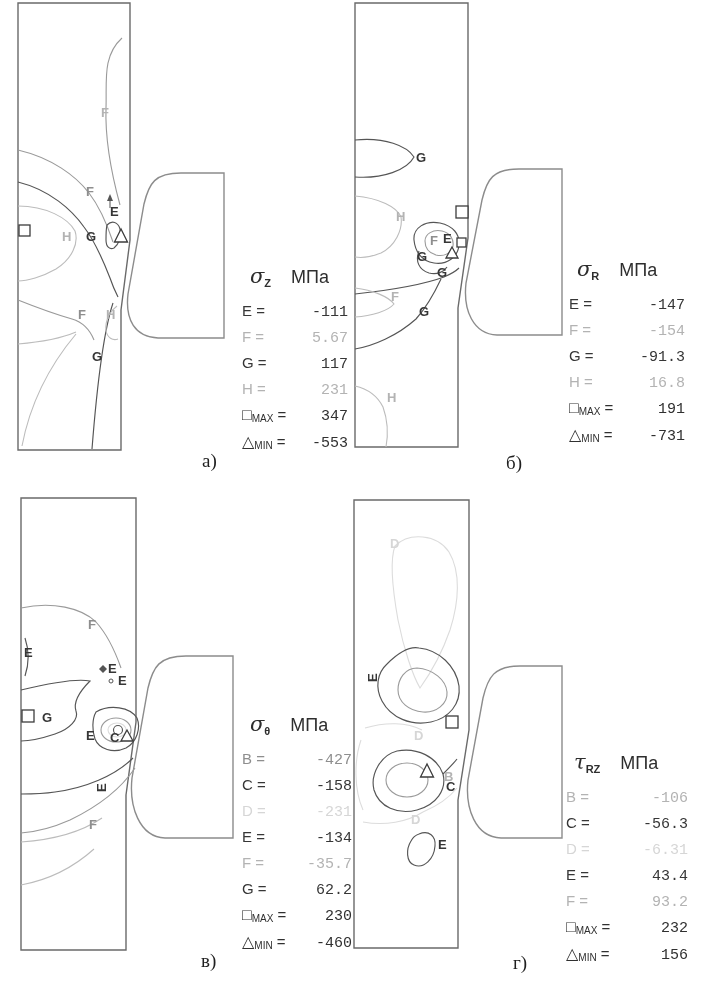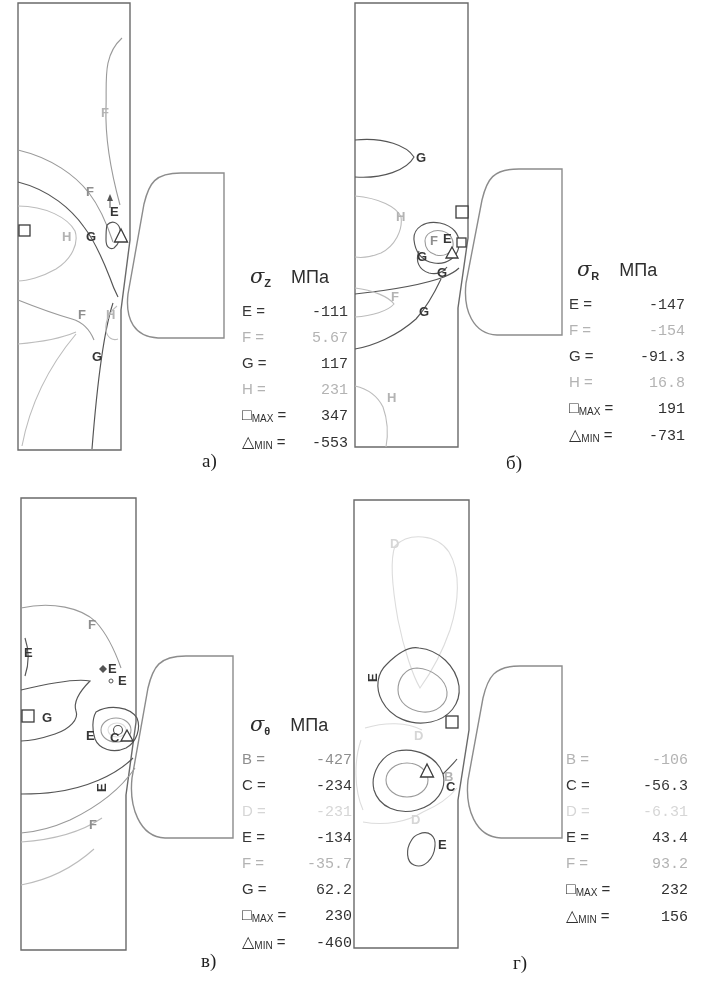--- a/index.html
+++ b/index.html
@@ -199,21 +199,21 @@
   </div>
 
 <div class="legend" style="left:242px;top:712px;width:110px;">
   <div class="lg-title"><span class="sym">σ</span><span class="sub">θ</span><span class="unit">МПа</span></div>
 <div class="lg-row tone-mid">
       <span class="lg-lab">B =</span>
       <span class="lg-val">-427</span>
     </div>
     <div class="lg-row tone-dark">
       <span class="lg-lab">C =</span>
-      <span class="lg-val">-234</span>
+      <span class="lg-val">-158</span>
     </div>
     <div class="lg-row tone-xlight">
       <span class="lg-lab">D =</span>
       <span class="lg-val">-231</span>
     </div>
     <div class="lg-row tone-dark">
       <span class="lg-lab">E =</span>
       <span class="lg-val">-134</span>
     </div>
     <div class="lg-row tone-light">
@@ -228,20 +228,21 @@
       <span class="lg-lab"><span class="mm-glyph">□</span><span class="mm-sub">MAX</span> =</span>
       <span class="lg-val">230</span>
     </div>
     <div class="lg-row lg-mm">
       <span class="lg-lab"><span class="mm-glyph">△</span><span class="mm-sub">MIN</span> =</span>
       <span class="lg-val">-460</span>
     </div>
   </div>
 
 <div class="legend" style="left:566px;top:750px;width:122px;">
+  <div class="lg-title"><span class="sym">τ</span><span class="sub">RZ</span><span class="unit">МПа</span></div>
 <div class="lg-row tone-light">
       <span class="lg-lab">B =</span>
       <span class="lg-val">-106</span>
     </div>
     <div class="lg-row tone-dark">
       <span class="lg-lab">C =</span>
       <span class="lg-val">-56.3</span>
     </div>
     <div class="lg-row tone-xlight">
       <span class="lg-lab">D =</span>

